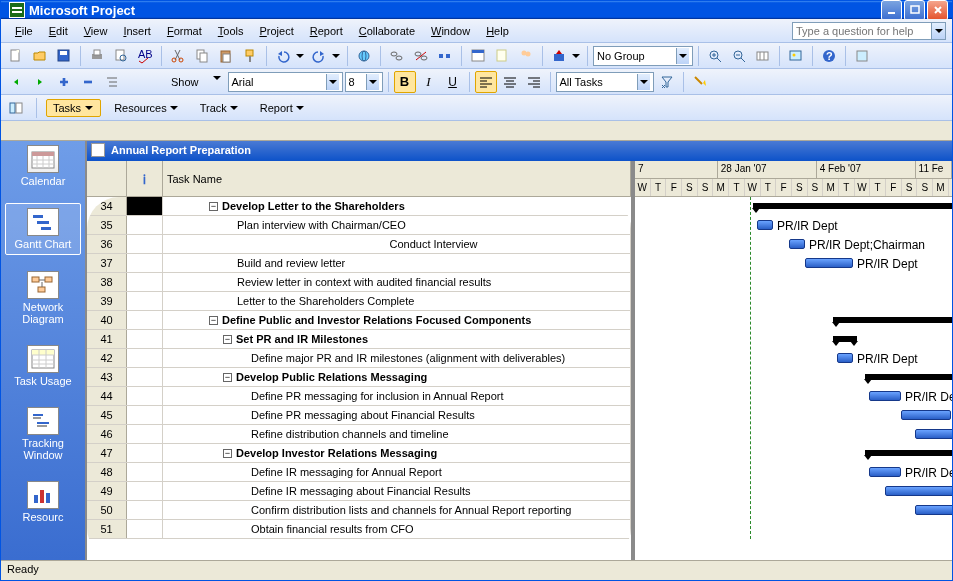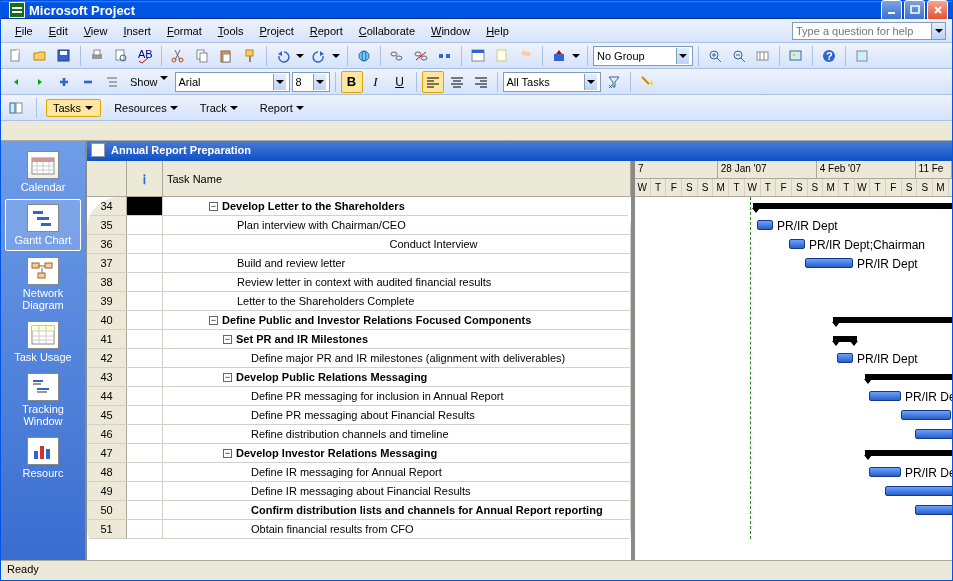--- a/index.html
+++ b/index.html
@@ -24,21 +24,21 @@
   .tbtn svg { width: 16px; height: 16px; }
   .sep { width: 1px; height: 20px; background: #a9c0e7; margin: 0 3px; }
   .combo { height: 20px; border: 1px solid #7f9db9; background: #fff; display: flex; align-items: center; padding: 0 3px; font-size: 11px; }
   .combo .dd { width: 13px; height: 16px; background: linear-gradient(#e2eefe,#bcd3f7); border-left: 1px solid #7f9db9; margin-left: 3px; display: flex; align-items: center; justify-content: center; }
   .tabbar { height: 26px; background: linear-gradient(to bottom, #eff3fb, #d5e3fb); display: flex; align-items: center; padding: 0 4px; gap: 6px; border-bottom: 1px solid #a9c0e7; }
   .tab { padding: 2px 6px; border: 1px solid transparent; display:flex; align-items:center; gap:2px;}
   .tab.active { background: #ffe69f; border: 1px solid #e0a500; border-radius: 2px; }
   .tab .dd { width:11px; display:flex; align-items:center; justify-content:center; }
   .timescale-top { height: 20px; background: #ece9d8; border-bottom: 1px solid #aca899; }
   .content { flex: 1; display: flex; overflow: hidden; }
-  .viewbar { width: 84px; background: linear-gradient(to bottom, #6f9de8, #3a6dd0); display: flex; flex-direction: column; align-items: center; padding-top: 6px; gap: 2px; color: #fff; overflow:hidden;}
+  .viewbar { width: 84px; background: linear-gradient(to bottom, #6f9de8, #3a6dd0); display: flex; flex-direction: column; align-items: center; gap: 12px; color: #fff; overflow:hidden;}
   .viewitem { width: 76px; text-align: center; padding: 4px 0; font-size: 10px; cursor: default; }
   .viewitem.active { background: rgba(255,255,255,0.15); border: 1px solid #fff; border-radius: 2px; }
   .viewitem .vicon { width: 32px; height: 28px; margin: 0 auto 2px; background: #fff; border: 1px solid #888; display:flex; align-items:center; justify-content:center;}
   .vicon.cal { background: linear-gradient(#fff 40%, #eee); }
   .main { flex: 1; display: flex; flex-direction: column; background: #fff; border-left: 2px solid #8a8a8a; position:relative; overflow:hidden;}
   .docheader { height: 20px; background: linear-gradient(to bottom, #4a7ad4, #0d52c9); color: #fff; font-weight: bold; font-size: 12px; padding: 2px 6px 2px 24px; position: relative; }
   .docheader .dicon { position:absolute; left:4px; top:2px; width:14px; height:14px; background:#fff; border:1px solid #999;}
   .gridwrap { flex: 1; display: flex; overflow: hidden; }
   .taskgrid { width: 548px; border-right: 4px solid #8a8a8a; display: flex; flex-direction: column; overflow:hidden;}
   .gridheader { height: 36px; display: flex; background: #ece9d8; border-bottom: 1px solid #aca899; }
@@ -63,21 +63,21 @@
   .ganttbody { position: relative; height:342px;}
   .bar { position: absolute; height: 10px; background: linear-gradient(to bottom, #6aa3ff, #2a5fc7); border: 1px solid #15388a; border-radius: 2px; }
   .summary { position: absolute; height: 6px; background: #000; }
   .summary::before, .summary::after { content:''; position:absolute; top:5px; width:0; height:0; border-left:4px solid transparent; border-right:4px solid transparent; border-top:5px solid #000;}
   .summary::before { left:-1px; }
   .summary::after { right:-1px; }
   .barlabel { position: absolute; font-size: 12px; white-space: nowrap; }
   .statusbar { height: 20px; background: #ece9d8; border-top: 1px solid #aca899; padding: 2px 6px; font-size: 11px; }
   .tri { width:0; height:0; border-left:4px solid transparent; border-right:4px solid transparent; border-top:4px solid #000;}
   .arrow-left svg, .arrow-right svg { width:12px; height:12px;}
-  .txtbtn { padding:2px 5px; display:flex; align-items:flex-start; gap:2px;}
+  .txtbtn { padding:2px 5px; display:flex; align-items:flex-start; gap:14px;margin-left:41px;}
   .today-line { position:absolute; top:0; bottom:0; width:1px; border-left:1px dashed #2a8a2a; }
 </style>
 </head>
 <body>
 
 <div class="window">
 
   <div class="titlebar">
     <div class="appicon">
       <svg viewBox="0 0 10 10">
@@ -636,21 +636,21 @@
               <div class="row">
                 <div class="rn">49</div>
                 <div class="ind"></div>
                 <div class="name" style="padding-left: 88px;">
                   <span>Define IR messaging about Financial Results</span>
                 </div>
               </div>
               <div class="row">
                 <div class="rn">50</div>
                 <div class="ind"></div>
-                <div class="name" style="padding-left: 88px; font-weight: bold;">
+                <div class="name" style="padding-left: 88px;">
                   <span>Confirm distribution lists and channels for Annual Report reporting</span>
                 </div>
               </div>
               <div class="row">
                 <div class="rn">51</div>
                 <div class="ind"></div>
                 <div class="name" style="padding-left: 88px;">
                   <span>Obtain financial results from CFO</span>
                 </div>
               </div>

